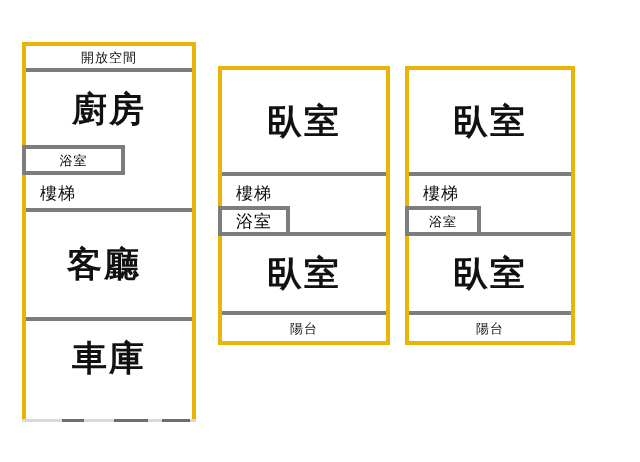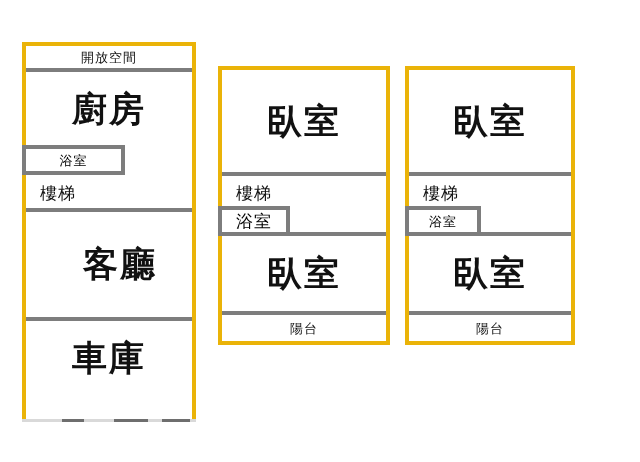--- a/index.html
+++ b/index.html
@@ -52,21 +52,21 @@
 
     <div class="subbox" style="left:-4px;top:99px;width:103px;height:30px;">
       <span class="lbl-sm">浴室</span>
     </div>
 
     <div class="room left-al" style="left:0;top:129px;width:166px;height:37px;">
       <span class="lbl-mid">樓梯</span>
     </div>
     <div class="hdiv" style="left:0;top:162px;width:166px;"></div>
 
-    <div class="room" style="left:16px;top:166px;width:156px;height:105px;">
+    <div class="room" style="left:0;top:166px;width:156px;height:105px;">
       <span class="lbl-big">客廳</span>
     </div>
     <div class="hdiv" style="left:0;top:271px;width:166px;"></div>
 
     <div class="room" style="left:0;top:275px;width:166px;height:121px;align-items:flex-start;padding-top:20px;">
       <span class="lbl-big">車庫</span>
     </div>
   </div>
 
   <div class="garage-door" style="left:22px;top:419px;width:174px;">

